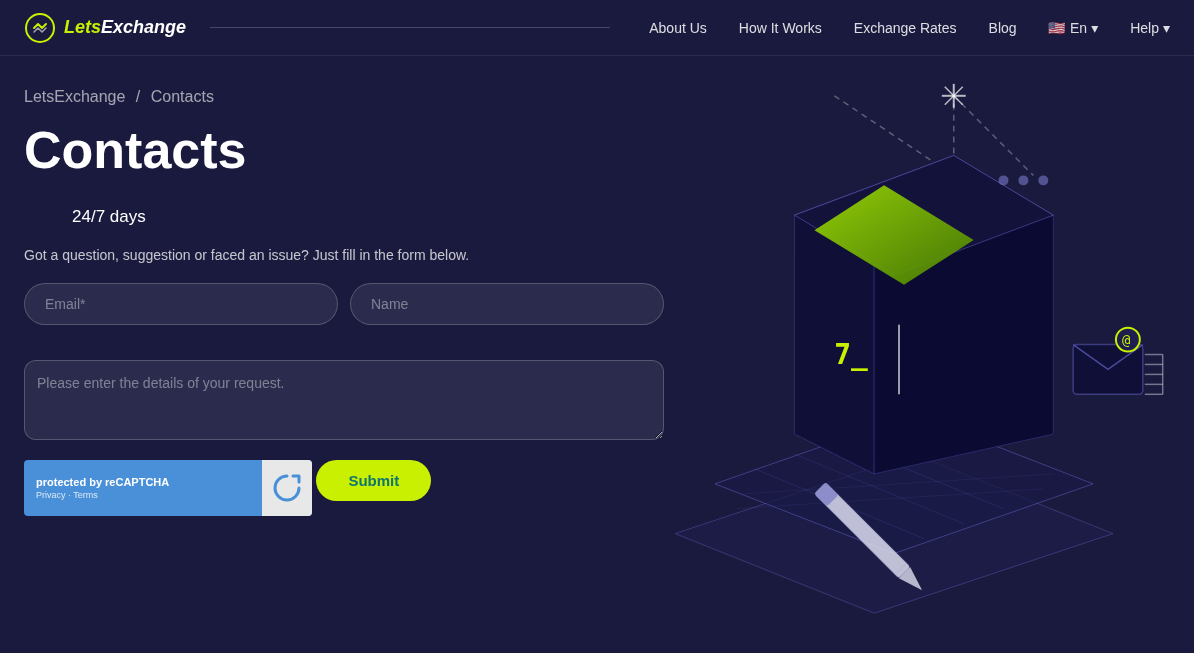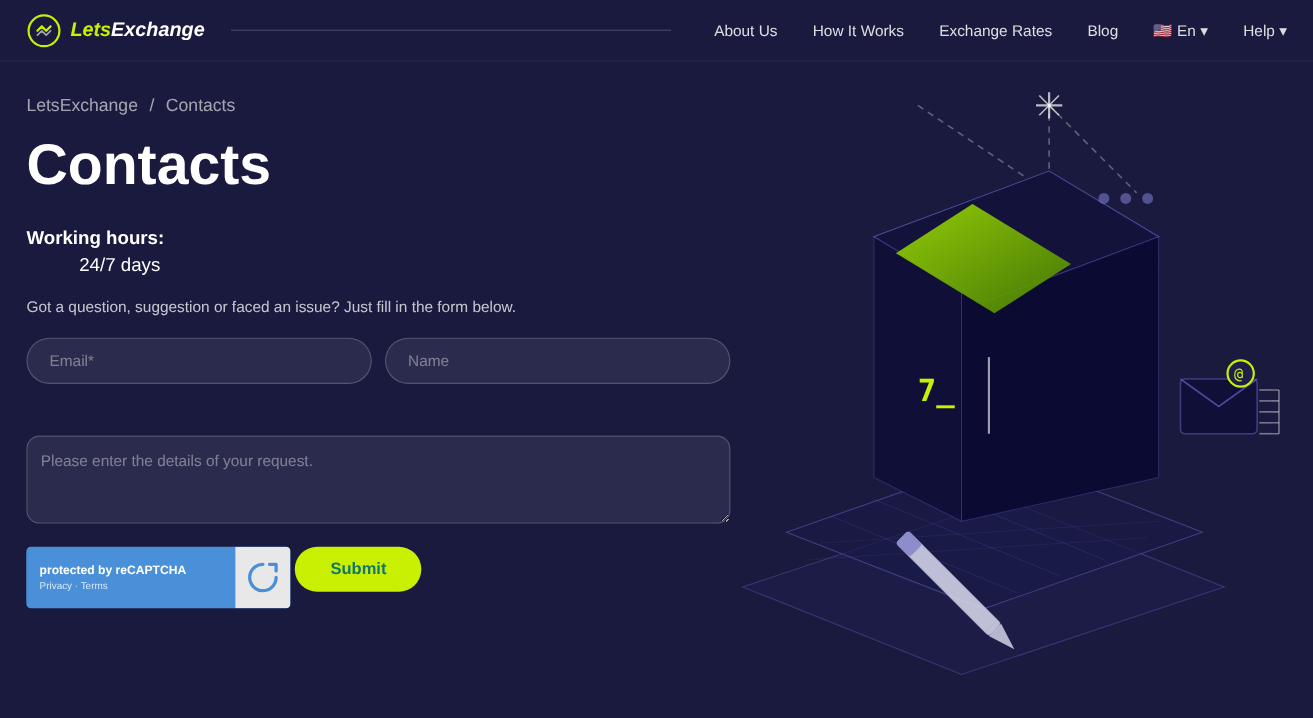--- a/index.html
+++ b/index.html
@@ -121,21 +121,21 @@
     .form-description {
       font-size: 14px;
       color: rgba(255,255,255,0.75);
       margin-bottom: 20px;
     }
 
     
     .form-row {
       display: flex;
       gap: 12px;
-      margin-bottom: 12px;
+      margin-bottom: 0;
     }
     .form-input {
       flex: 1;
       background: rgba(255,255,255,0.08);
       border: 1px solid rgba(255,255,255,0.2);
       border-radius: 24px;
       padding: 12px 20px;
       color: rgba(255,255,255,0.6);
       font-size: 14px;
       outline: none;
@@ -165,21 +165,21 @@
     }
 
     
     .recaptcha-widget {
       display: inline-flex;
       align-items: center;
       background: #4a90d9;
       border-radius: 4px;
       overflow: hidden;
       margin-bottom: 20px;
-      width: 240px;
+      width: 288px;
     }
     .recaptcha-left {
       background: #4a90d9;
       padding: 10px 12px;
       flex: 1;
     }
     .recaptcha-title {
       font-size: 11px;
       color: #fff;
       font-weight: 600;
@@ -262,21 +262,20 @@
     <div class="breadcrumb">
       <a>LetsExchange</a>
       <span class="breadcrumb-sep">/</span>
       <span>Contacts</span>
     </div>
 
     
     <h1 class="page-title">Contacts</h1>
 
     
-    <div class="working-hours-label">Working hours:</div>
     <div class="working-hours-value">24/7 days</div>
 
     
     <p class="form-description">Got a question, suggestion or faced an issue? Just fill in the form below.</p>
 
     
     <div class="form-row">
       <input class="form-input" type="email" placeholder="Email*" style="">
       <input class="form-input" type="text" placeholder="Name" style="">
     </div>

